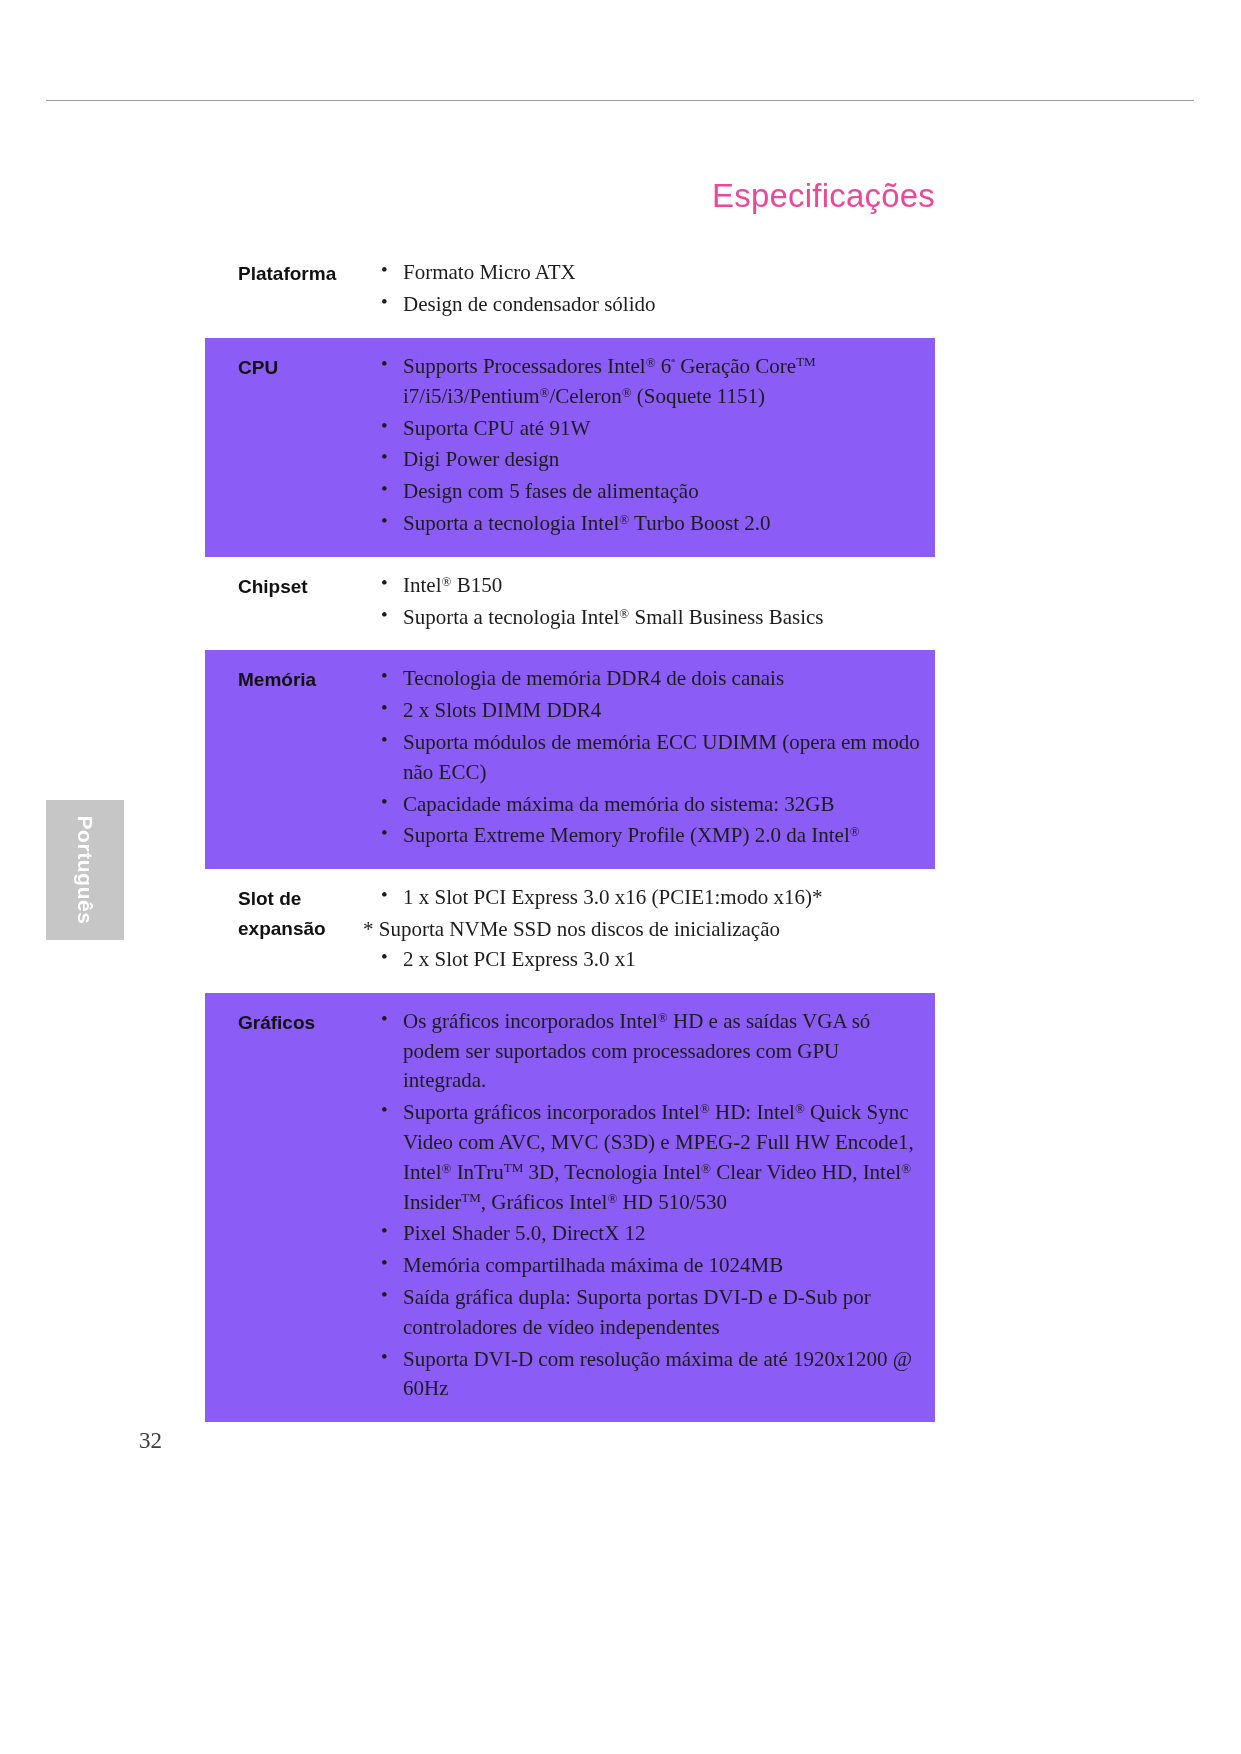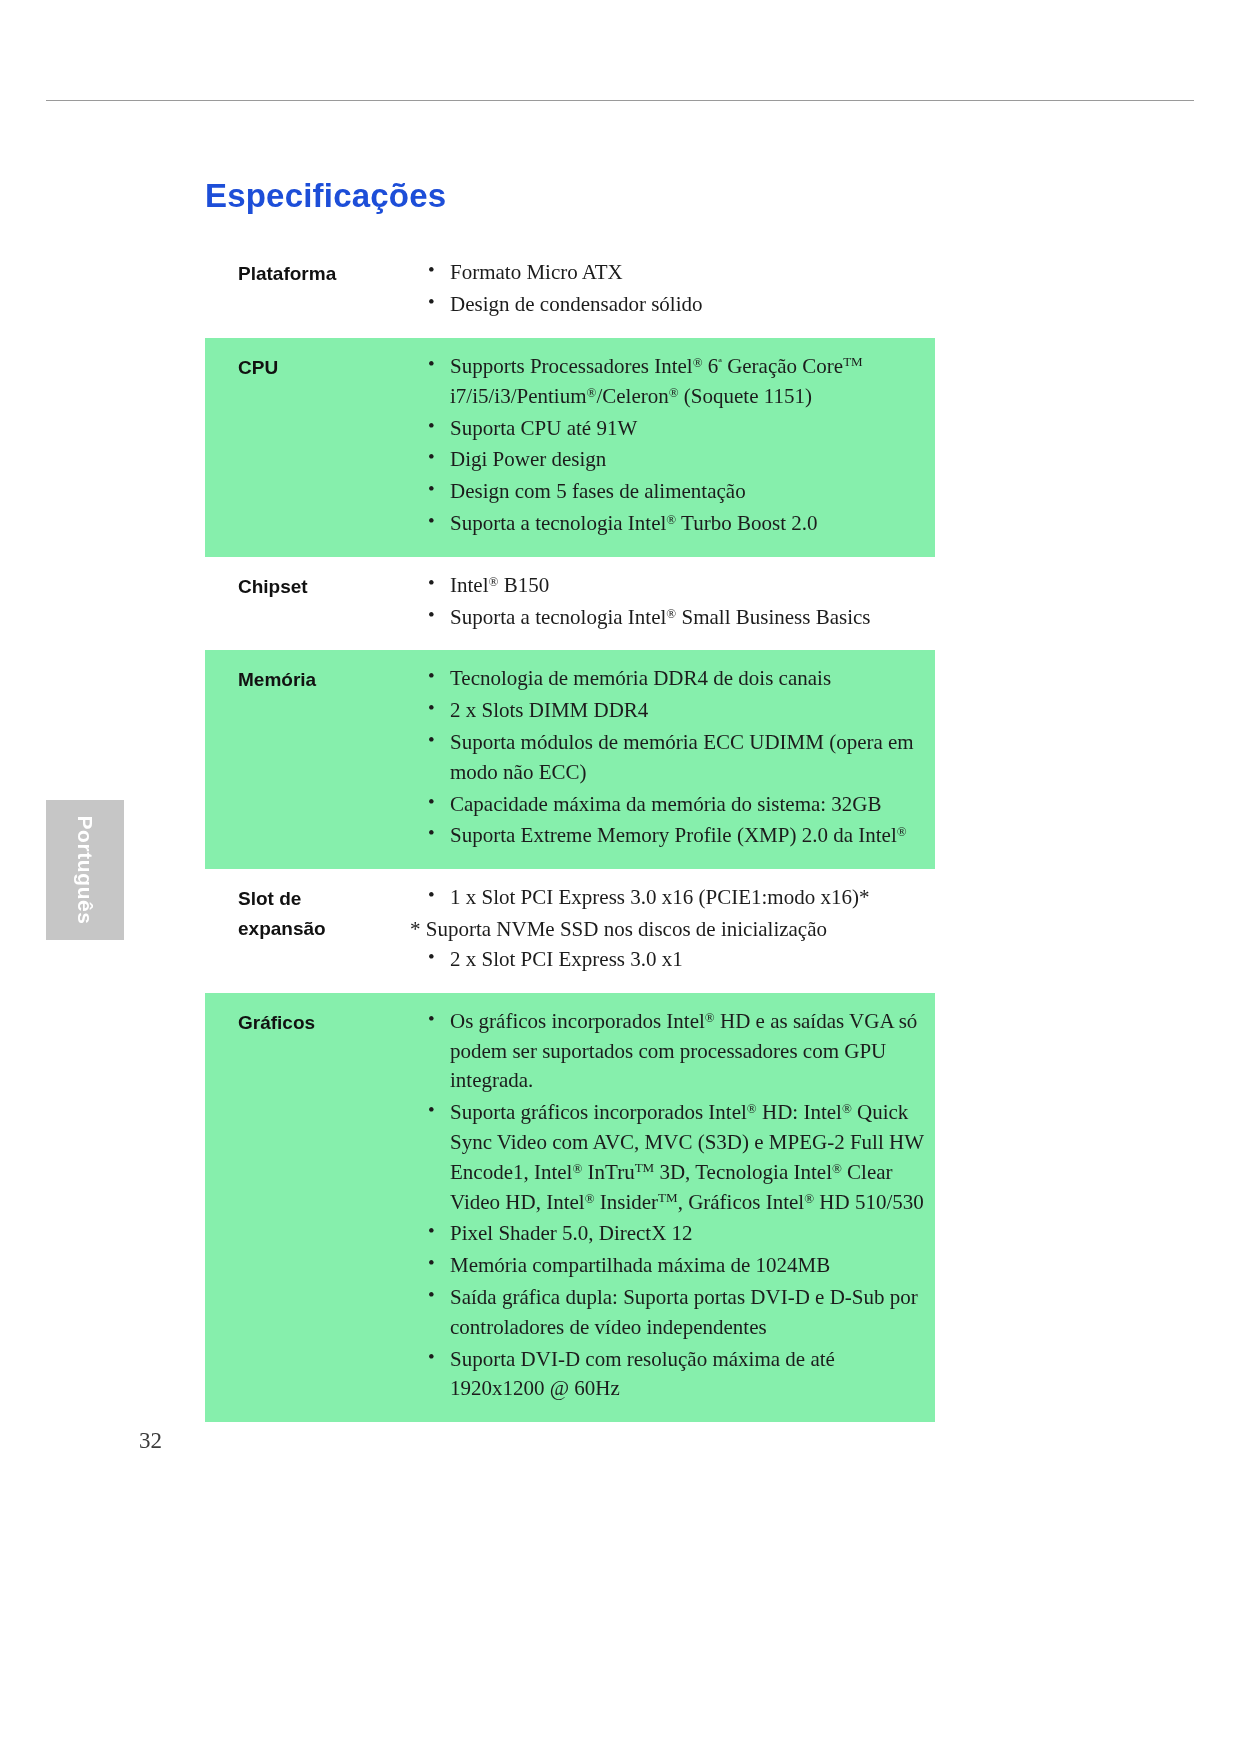--- a/index.html
+++ b/index.html
@@ -64,37 +64,37 @@
   .content {
     position: absolute;
     left: 205px;
     top: 178px;
     width: 730px;
   }
 
   .doc-title {
     font-family: "Liberation Sans", sans-serif;
     font-size: 33px;
-    font-weight: 700;
-    color: #1d4ed8;
+    font-weight: 400;
+    color: #ec4899;
     letter-spacing: 0.2px;
     margin: 0 0 30px 0;
     line-height: 1.1;
+    text-align: right;
   }
 
   
   .spec-row {
     display: flex;
     align-items: flex-start;
     padding: 14px 0 16px 0;
     box-sizing: border-box;
-    gap: 47px;
   }
   .spec-row.shaded {
-    background: #86efac;
+    background: #8b5cf6;
   }
   .spec-row .label {
     flex: 0 0 172px;
     padding-left: 33px;
     box-sizing: border-box;
     font-family: "Liberation Sans", sans-serif;
     font-weight: bold;
     font-size: 19px;
     color: #111111;
     line-height: 1.58;

